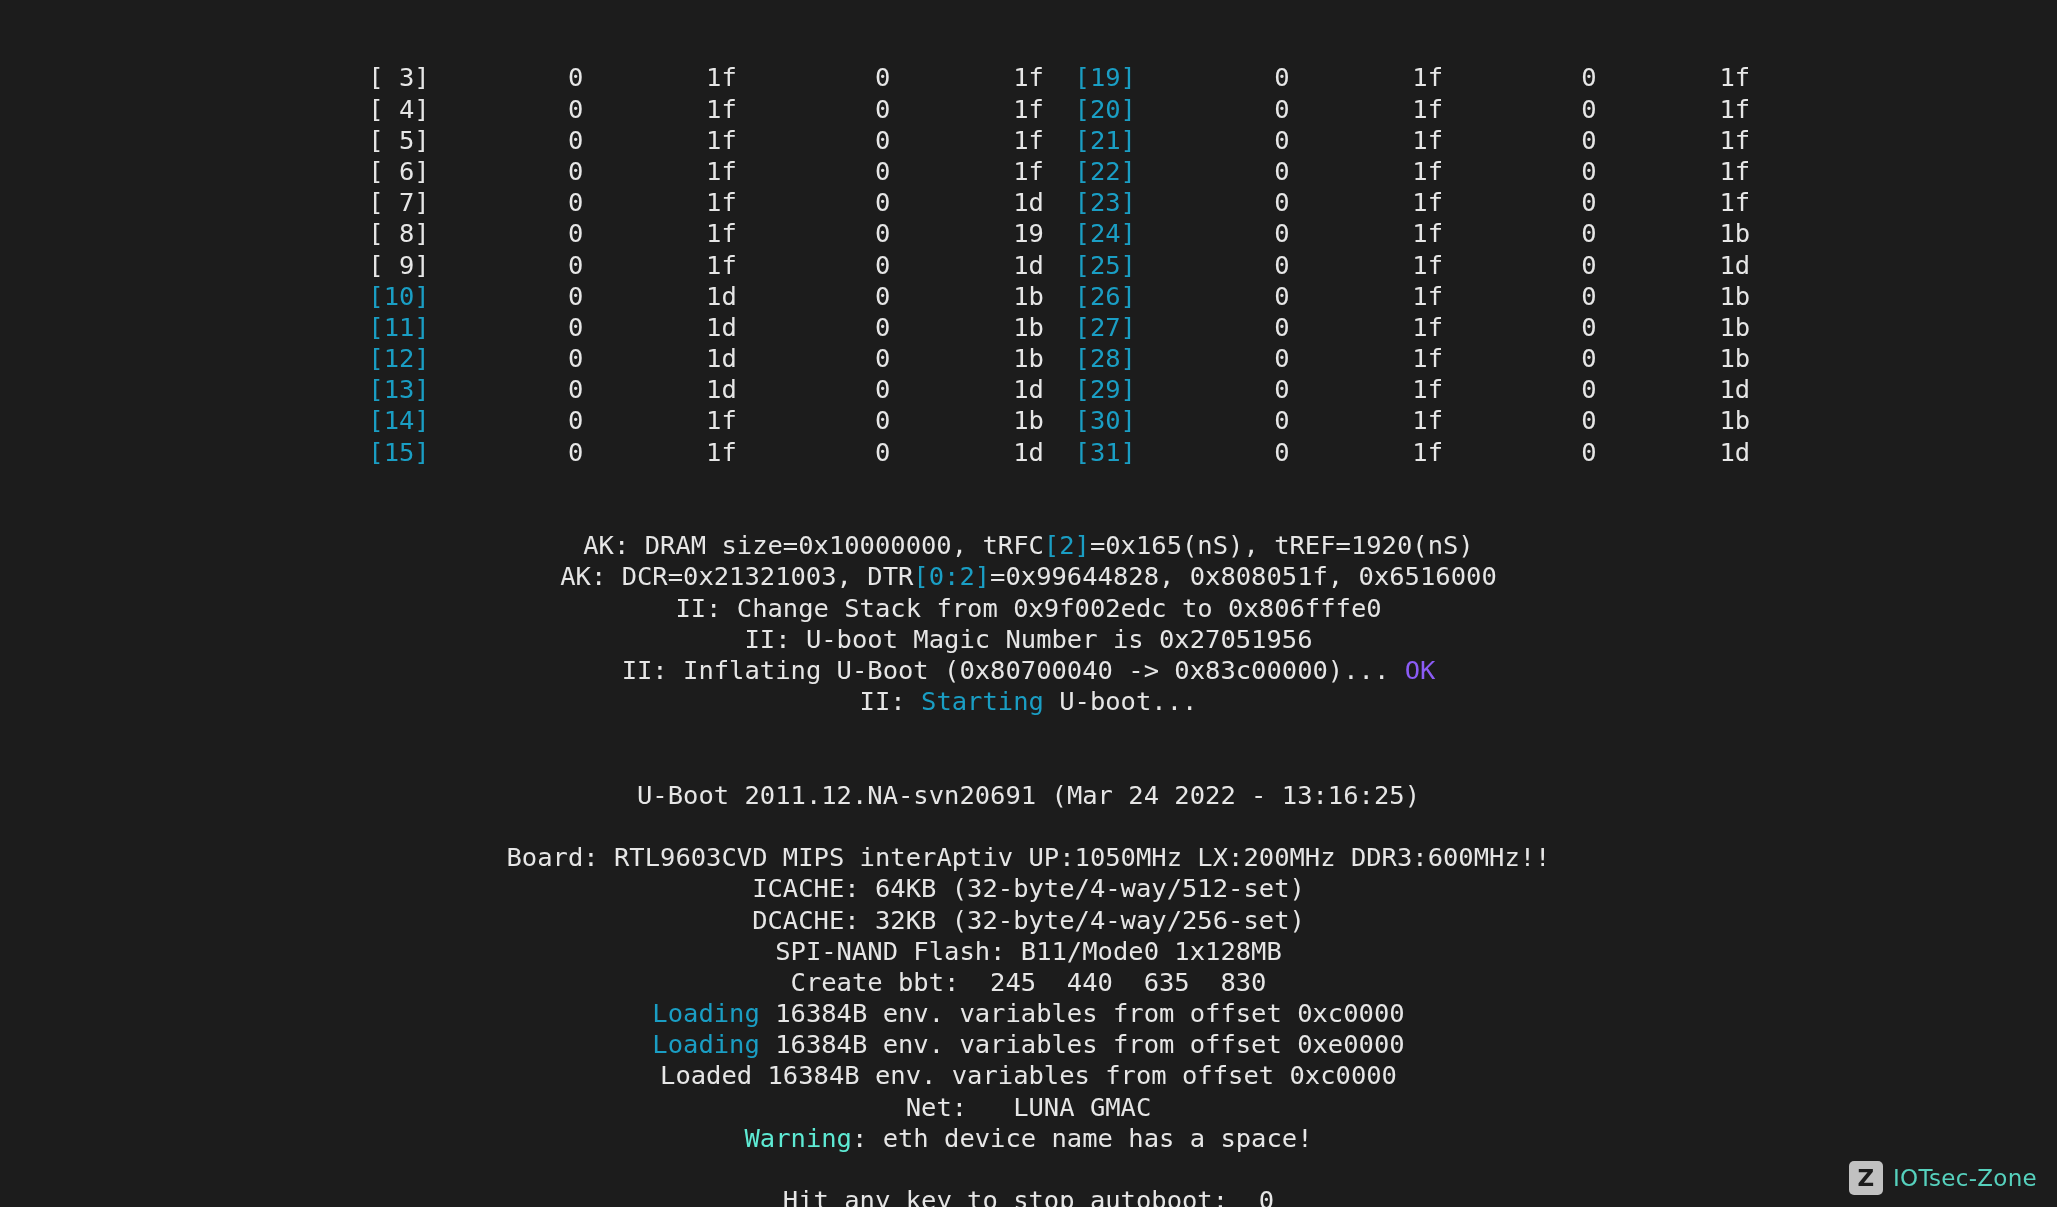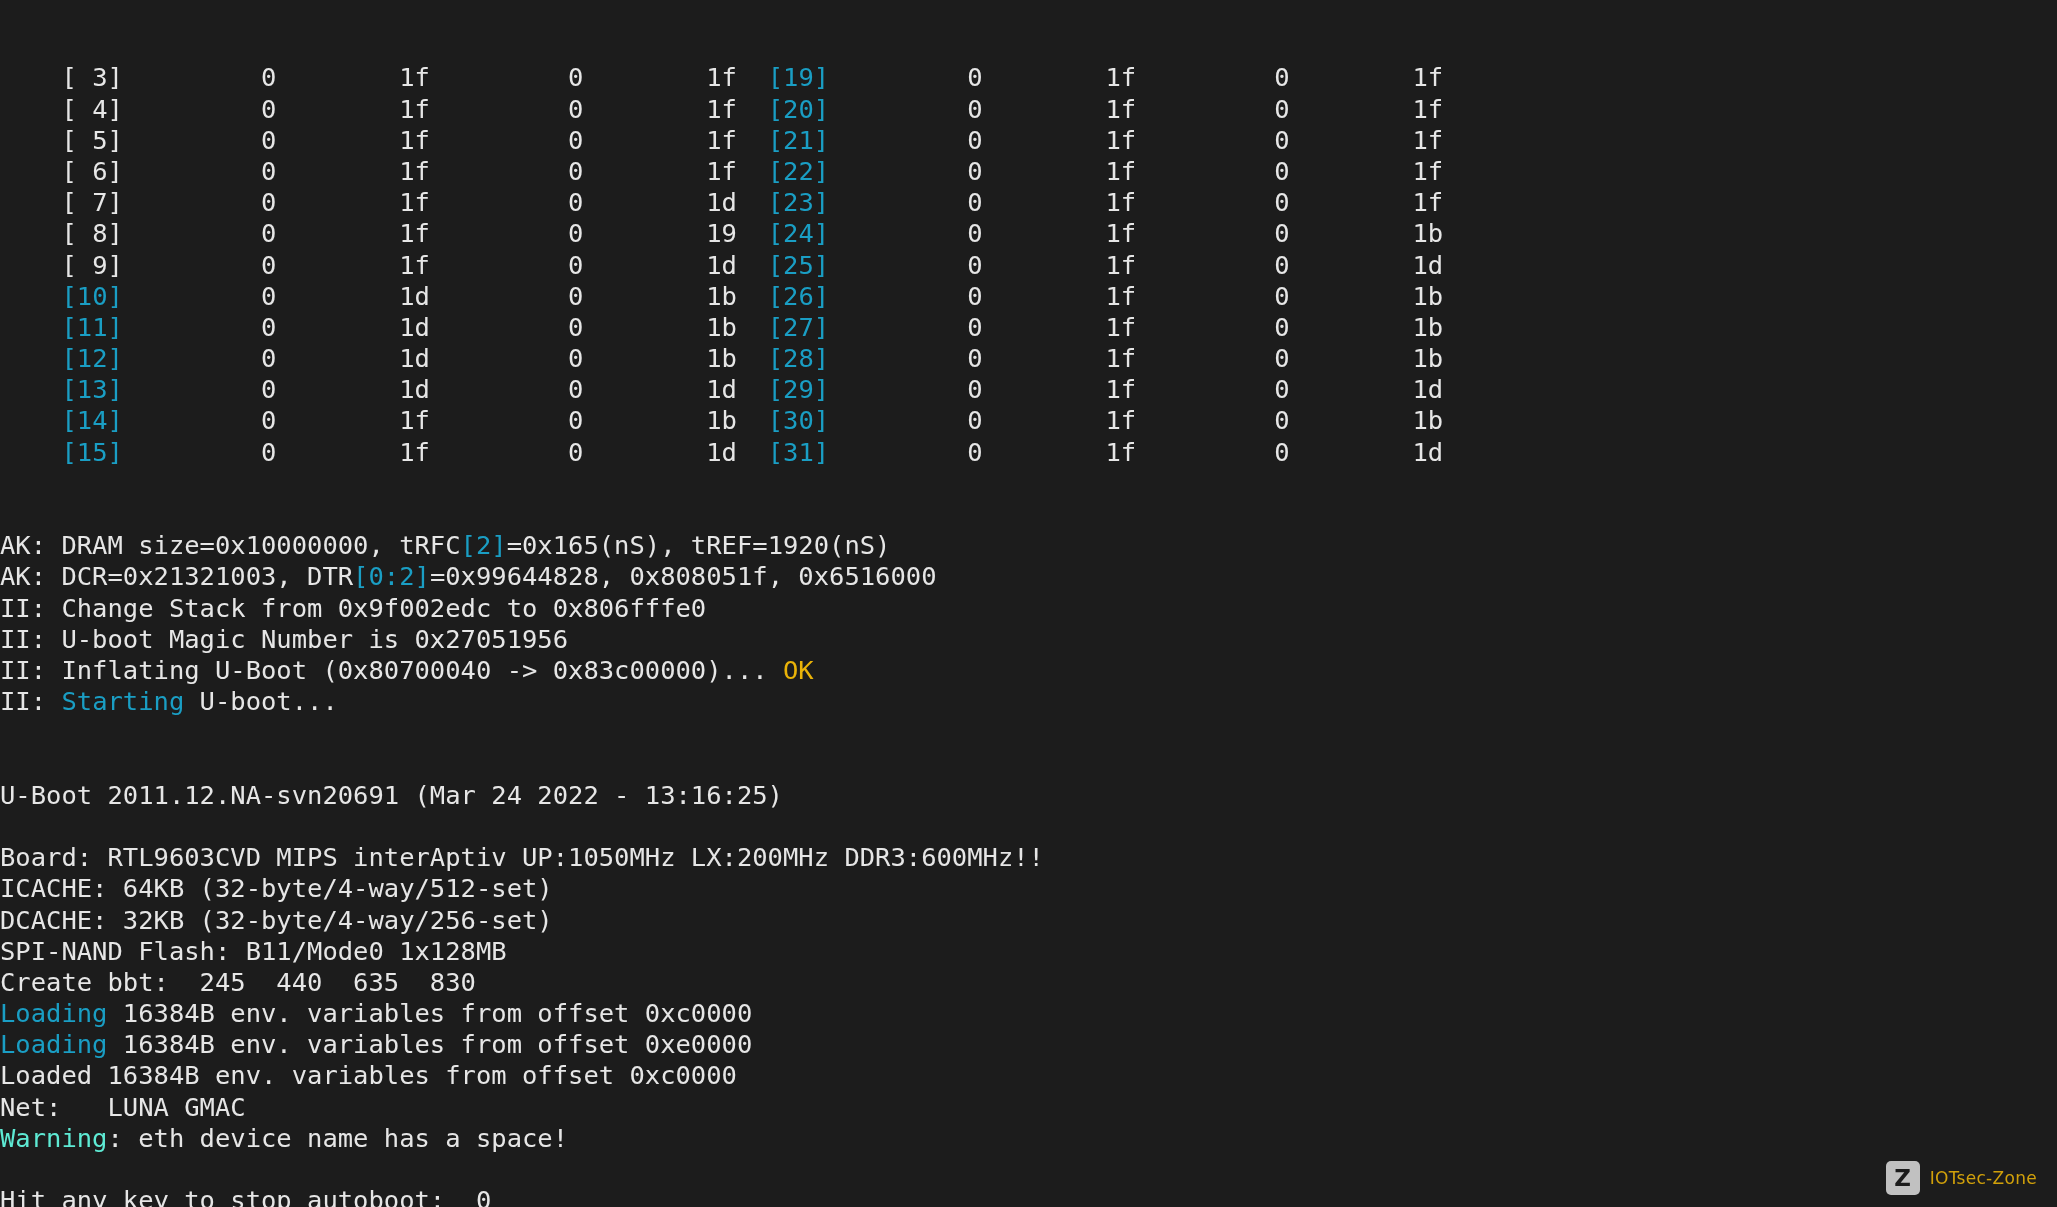--- a/index.html
+++ b/index.html
@@ -8,43 +8,44 @@
     font-family:"DejaVu Sans Mono","Liberation Mono",monospace;
   }
   #term{
     position:absolute;left:0;top:0;width:2057px;height:1207px;
     background:#1c1c1c;color:#e6e6e6;
     font-size:25.5px;line-height:31.2px;
     white-space:pre;
     padding:0 0 0 0;
     box-sizing:border-box;
     letter-spacing:0px;
+    text-align:center;
   }
   .topline{
     position:absolute;left:0;top:0;width:2057px;height:3px;
     background:#6f7478;
   }
   .row{height:31.2px;white-space:pre;}
   .c-white{color:#e6e6e6;}
   .c-cyan{color:#1a9ec4;}
-  .c-green{color:#eab308;}
+  .c-green{color:#8b5cf6;}
   .c-yellow{color:#5eead4;}
   #wm{
     position:absolute;right:20px;bottom:12px;
     display:flex;align-items:center;gap:10px;
     opacity:.88;
   }
   #wm .badge{
     width:34px;height:34px;border-radius:5px;background:#d8d8d8;
     color:#1c1c1c;font-weight:bold;font-size:23px;
     display:flex;align-items:center;justify-content:center;
     font-family:"DejaVu Sans","Liberation Sans",sans-serif;
   }
   #wm .wmtext{
-    color:#eab308;font-size:17px;
+    color:#5eead4;font-size:23px;
     font-family:"DejaVu Sans","Liberation Sans",sans-serif;
     letter-spacing:.3px;
   }
 </style>
 </head>
 <body>
 
 <div class="topline"></div>
 
 <div id="term">

